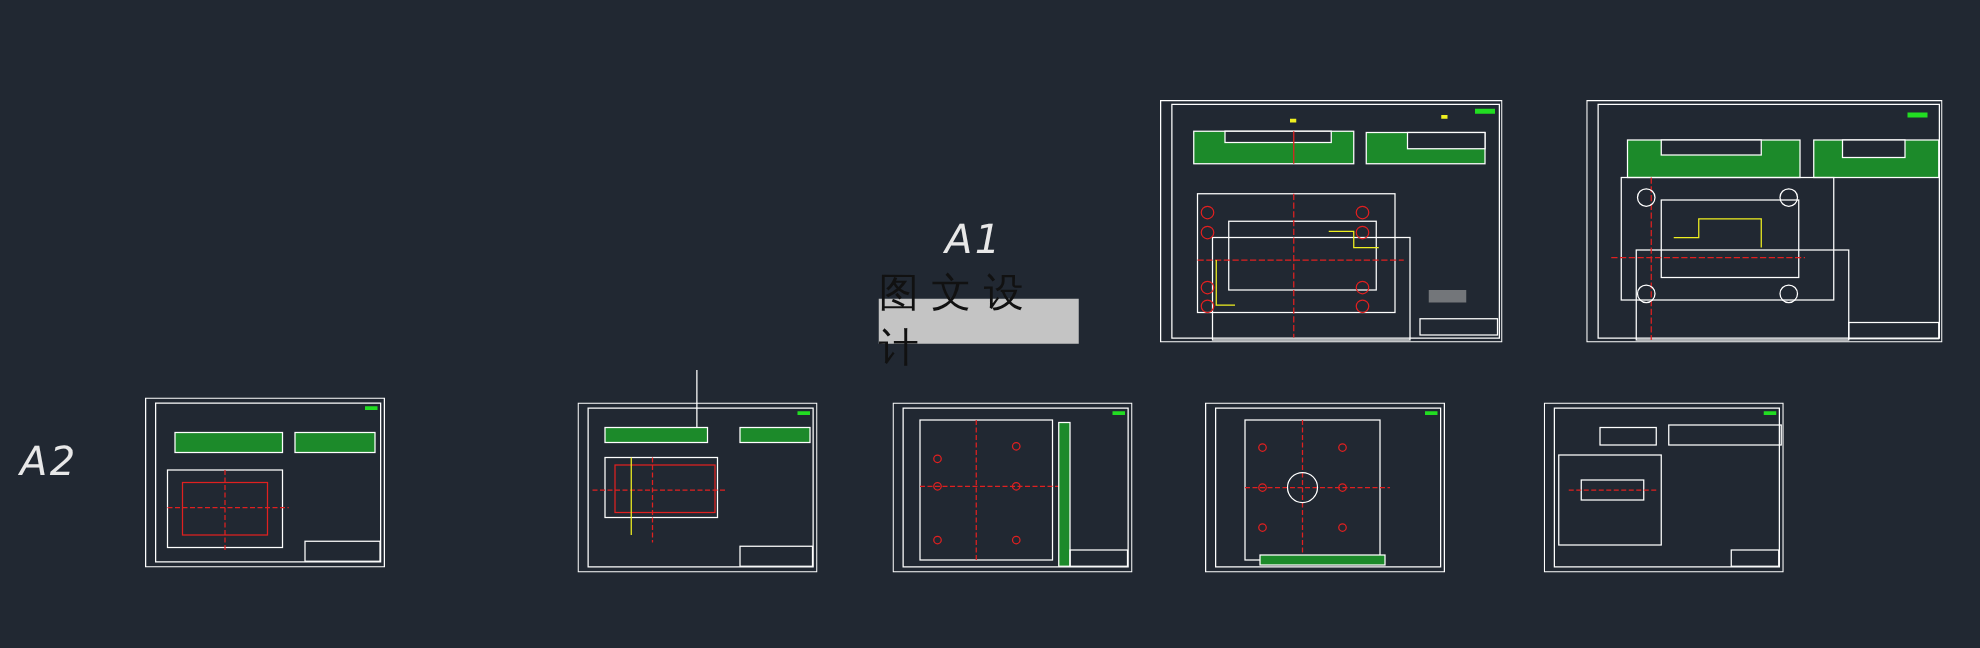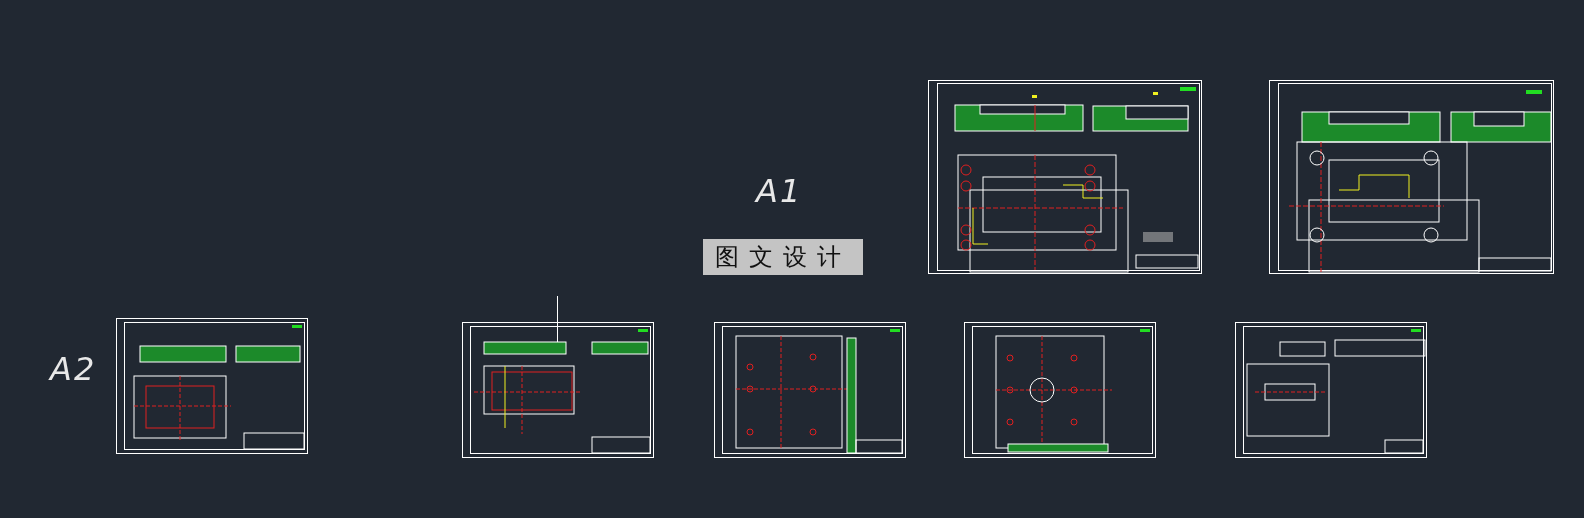--- a/index.html
+++ b/index.html
@@ -2,23 +2,23 @@
 <html><head>
 <meta charset="utf-8">
 <style>
   html, body { margin:0; padding:0; }
   body { width:1584px; height:518px; background:#212832; overflow:hidden; position:relative;
          font-family:"Liberation Sans", sans-serif; }
   #canvas { position:absolute; left:0; top:0; width:1584px; height:374px; }
   .label-text { position:absolute; color:#e8e8e8; font-family:"DejaVu Sans", sans-serif;
                 font-style:italic; font-weight:200; letter-spacing:2px; }
   #lbl-a1 { left:756px; top:172px; font-size:32px; }
-  #lbl-a2 { left:50px; top:350px; font-size:32px; }
+  #lbl-a2 { left:16px; top:350px; font-size:32px; }
   #watermark { position:absolute; left:703px; top:239px; width:160px; height:36px; background:#c4c4c4;
-               color:#111; font-family:"DejaVu Serif", serif; font-size:24px; letter-spacing:10px;
+               color:#111; font-family:"DejaVu Serif", serif; font-size:32px; letter-spacing:10px;
                display:flex; align-items:center; justify-content:center; }
   .sheet { position:absolute; }
   #crosshair-v { position:absolute; left:557px; top:296px; width:1px; height:58px; background:#fff; }
 </style>
 </head>
 <body>
 
 <div id="canvas">
 
   <span id="lbl-a1" class="label-text">A1</span>

